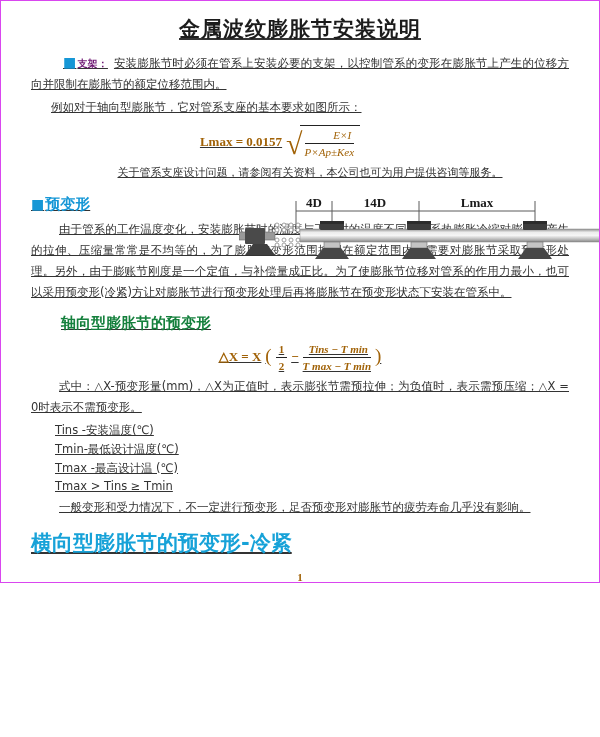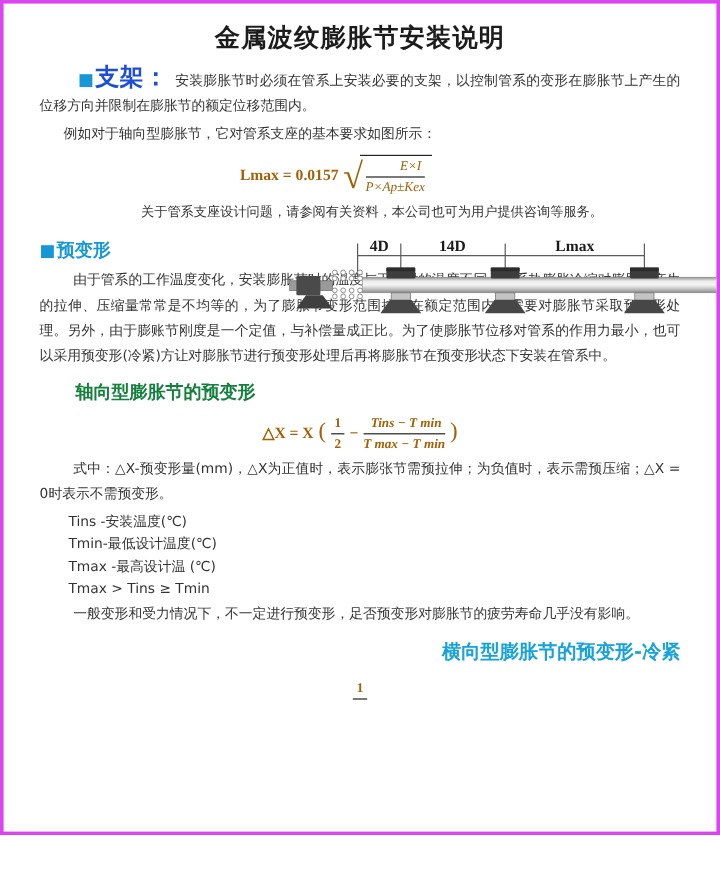--- a/index.html
+++ b/index.html
@@ -1,24 +1,24 @@
 <!DOCTYPE html>
 <html><head>
 <meta charset="utf-8">
 <style>
   html,body{margin:0;padding:0;background:#fff;}
-  .page{position:relative;width:600px;height:696px;box-sizing:border-box;background:#ffffff;
-        border:3px solid #d946ef;overflow:hidden;
-        font-family:"DejaVu Sans","Liberation Sans",sans-serif;color:#333;}
+  .page{position:relative;width:600px;height:583px;box-sizing:border-box;background:#ffffff;
+        border:1px solid #d946ef;overflow:hidden;
+        font-family:"DejaVu Sans","Liberation Sans",sans-serif;color:#333;text-decoration:underline;}
   .inner{padding:0 30px;}
   h1{font-size:21px;font-weight:bold;text-align:center;color:#1c1c1c;margin:14px 0 9px;letter-spacing:1px;}
   .para{font-size:11.5px;line-height:21px;margin:0;text-align:justify;}
   .p1{text-indent:32px;}
   .sq{color:#1697d6;font-size:14px;font-style:normal;margin-right:1px;}
-  .blab{color:#1d4ed8;font-size:20px;font-weight:bold;margin-right:6px;}
+  .blab{color:#701a75;font-size:10px;font-weight:bold;margin-right:6px;}
   .p2{text-indent:20px;margin-top:2px;text-align:left;}
   .formula{text-align:center;font-family:"Liberation Serif",serif;color:#a16207;}
   .f1{margin:7px 40px 3px 0;}
   .f1-lhs{font-weight:bold;font-size:13px;margin-right:4px;}
   .root{display:inline-flex;align-items:center;vertical-align:middle;}
   .root-glyph{font-size:30px;font-weight:400;line-height:.85;margin-right:-3px;transform:translateY(1px);}
   .radicand{border-top:1.5px solid #222;padding:2px 6px 0 5px;display:inline-block;}
   .frac{display:inline-flex;flex-direction:column;font-size:11px;line-height:1.3;text-align:center;vertical-align:middle;}
   .frac.it{font-style:italic;}
   .fn{border-bottom:1px solid #222;padding:0 3px 1px;text-align:right;}
@@ -30,21 +30,21 @@
   .note{font-size:11px;line-height:20px;margin:1px 0 0;text-indent:20px;text-align:center;}
   .h2{font-size:15px;font-weight:bold;color:#1697d6;margin:12px 0 0;}
   .p3{margin-top:5px;text-indent:28px;}
   .h3a{font-size:15px;font-weight:bold;color:#15803d;margin:11px 0 0 30px;}
   .f2{display:flex;justify-content:center;align-items:center;gap:4px;font-weight:bold;font-size:13px;margin:9px 0 3px;}
   .paren{font-size:19px;font-weight:400;transform:translateY(-1px);}
   .p4{margin-top:3px;text-indent:28px;}
   .plist p{margin:0 0 0 24px;font-size:11.5px;line-height:18.5px;text-align:left;}
   .plist p:first-child{margin-top:2px;line-height:20px;}
   .closing{margin:2px 0 12px;text-indent:28px;line-height:19px;text-align:left;}
-  .h3b{font-size:16px;font-weight:bold;color:#17a2d8;margin:10px 0 0;text-align:right;}
+  .h3b{font-size:21px;font-weight:bold;color:#17a2d8;margin:10px 0 0;}
   .f3{display:flex;justify-content:center;align-items:center;gap:5px;font-weight:bold;font-size:13px;margin:13px 0 0;}
   .diagram{position:absolute;left:238px;top:191px;width:362px;height:75px;}
   .dlab{font-family:"Liberation Serif",serif;font-weight:bold;font-size:13px;fill:#1a1a1a;text-anchor:middle;}
 </style>
 </head>
 <body>
 
 <div class="page">
   <div class="inner">
     <h1>金属波纹膨胀节安装说明</h1>

